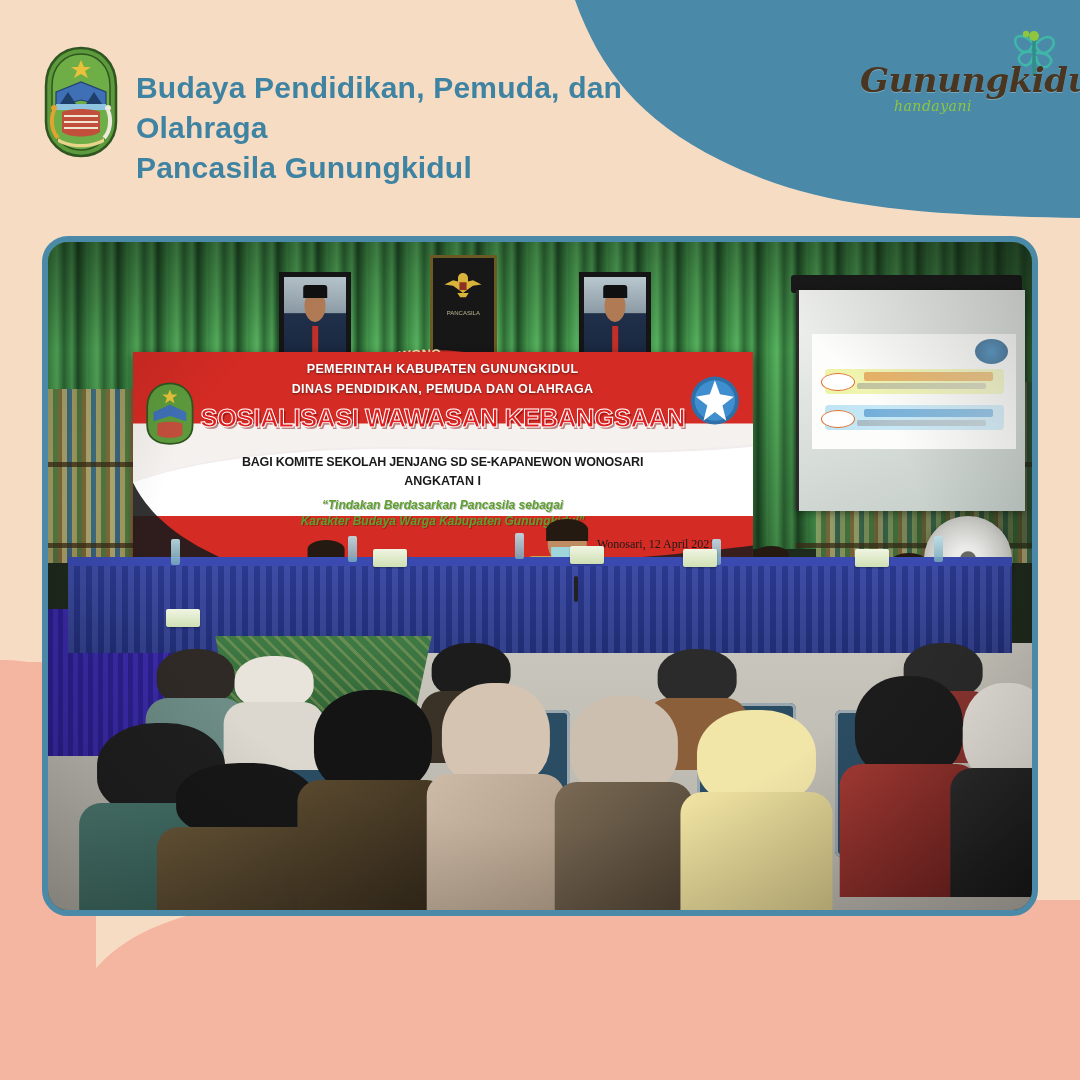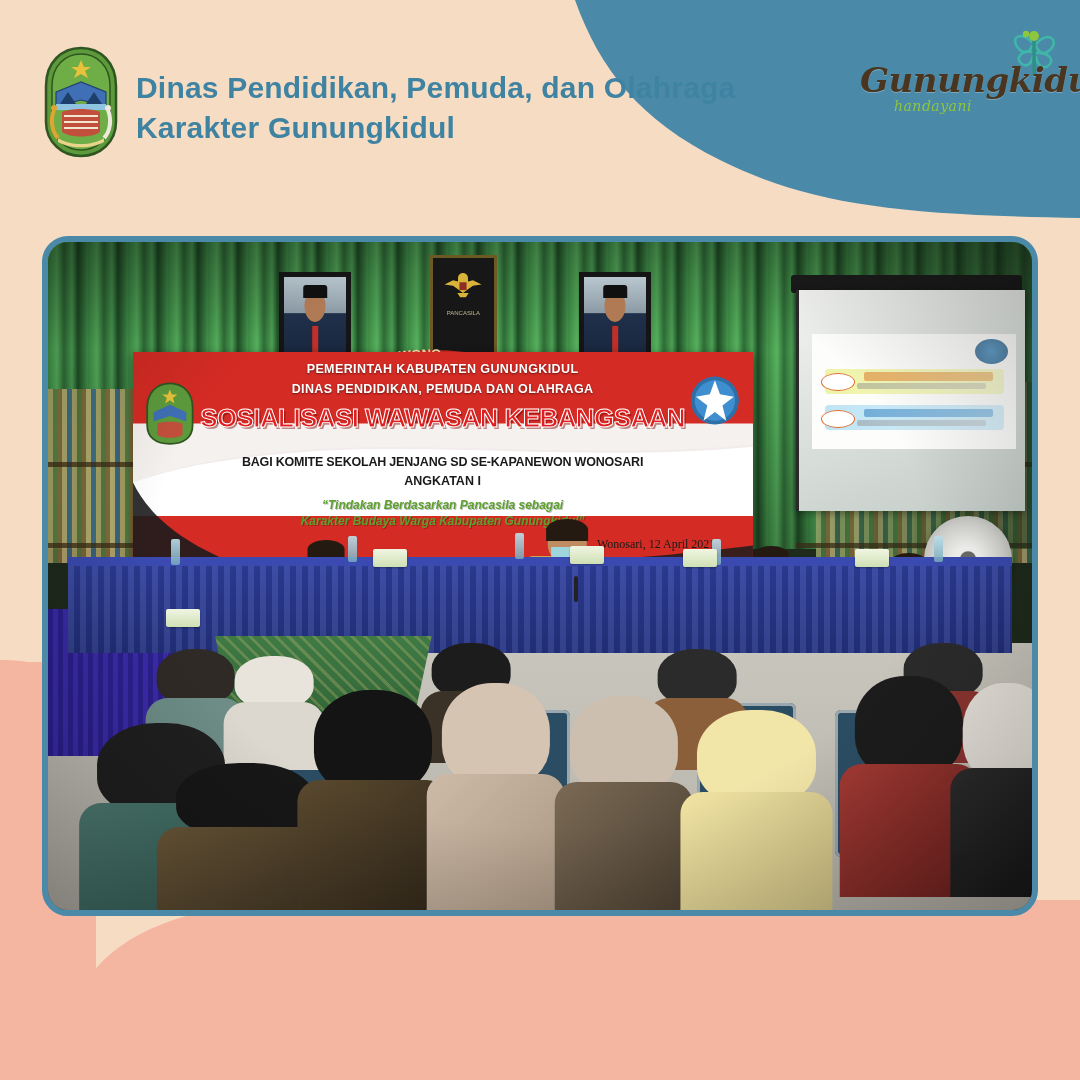--- a/index.html
+++ b/index.html
@@ -225,22 +225,22 @@
       <path d="M20 66 C28 62 50 62 58 66 L58 86 C50 92 28 92 20 86 Z" fill="#c24f3c"></path>
       <path d="M22 70 L56 70 M22 76 L56 76 M22 82 L56 82" stroke="#f0e6d2" stroke-width="2"></path>
       <path d="M12 64 C8 74 10 86 16 92" stroke="#e0a430" stroke-width="4" fill="none"></path>
       <path d="M66 64 C70 74 68 86 62 92" stroke="#eeeadb" stroke-width="4" fill="none"></path>
       <circle cx="12" cy="62" r="3" fill="#e0a430"></circle>
         <circle cx="66" cy="62" r="3" fill="#eeeadb"></circle>
       <path d="M16 92 C28 100 50 100 62 92 L62 96 C50 103 28 103 16 96 Z" fill="#e8d48a"></path>
     </svg>
 
     <div class="org-title">
-      <span class="l1">Dinas Pendidikan, Pemuda, dan Olahraga</span>
-      <span class="l2">Karakter Gunungkidul</span>
+      <span class="l1">Budaya Pendidikan, Pemuda, dan Olahraga</span>
+      <span class="l2">Pancasila Gunungkidul</span>
     </div>
 
     <div class="gk-logo">
       <svg class="gk-dragonfly" viewBox="0 0 64 64">
         <g stroke="#3fb6a8" stroke-width="2.6" fill="none" stroke-linecap="round">
           <path d="M30 20 C18 8 8 16 16 26 C22 33 28 30 30 24"></path>
           <path d="M34 22 C46 8 58 18 48 28 C42 34 36 30 34 24"></path>
           <path d="M30 30 C20 28 12 36 20 42 C26 46 30 40 31 34"></path>
           <path d="M34 31 C46 30 54 38 46 44 C40 48 35 42 34 35"></path>
         </g>

